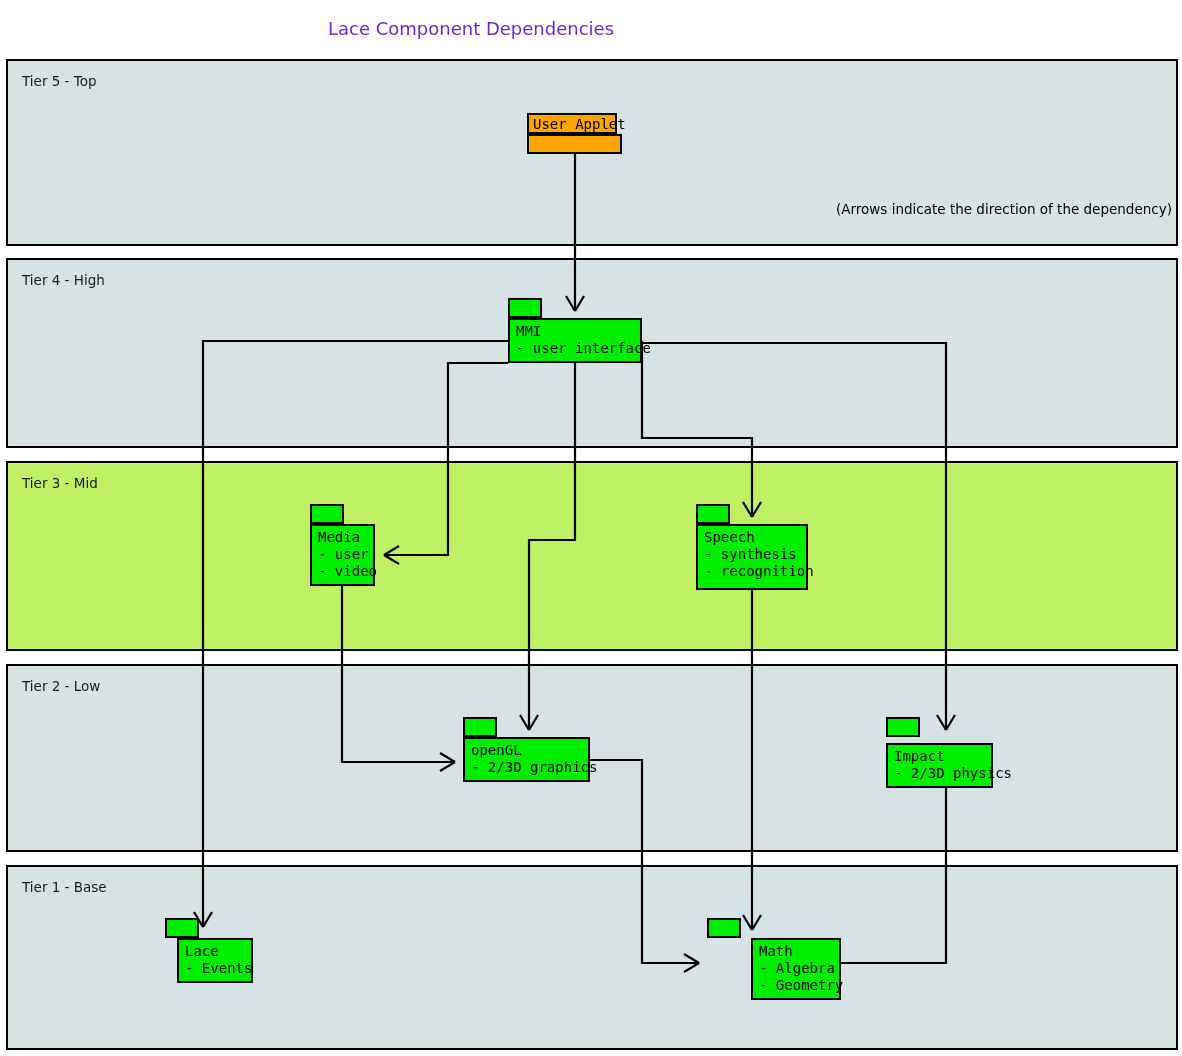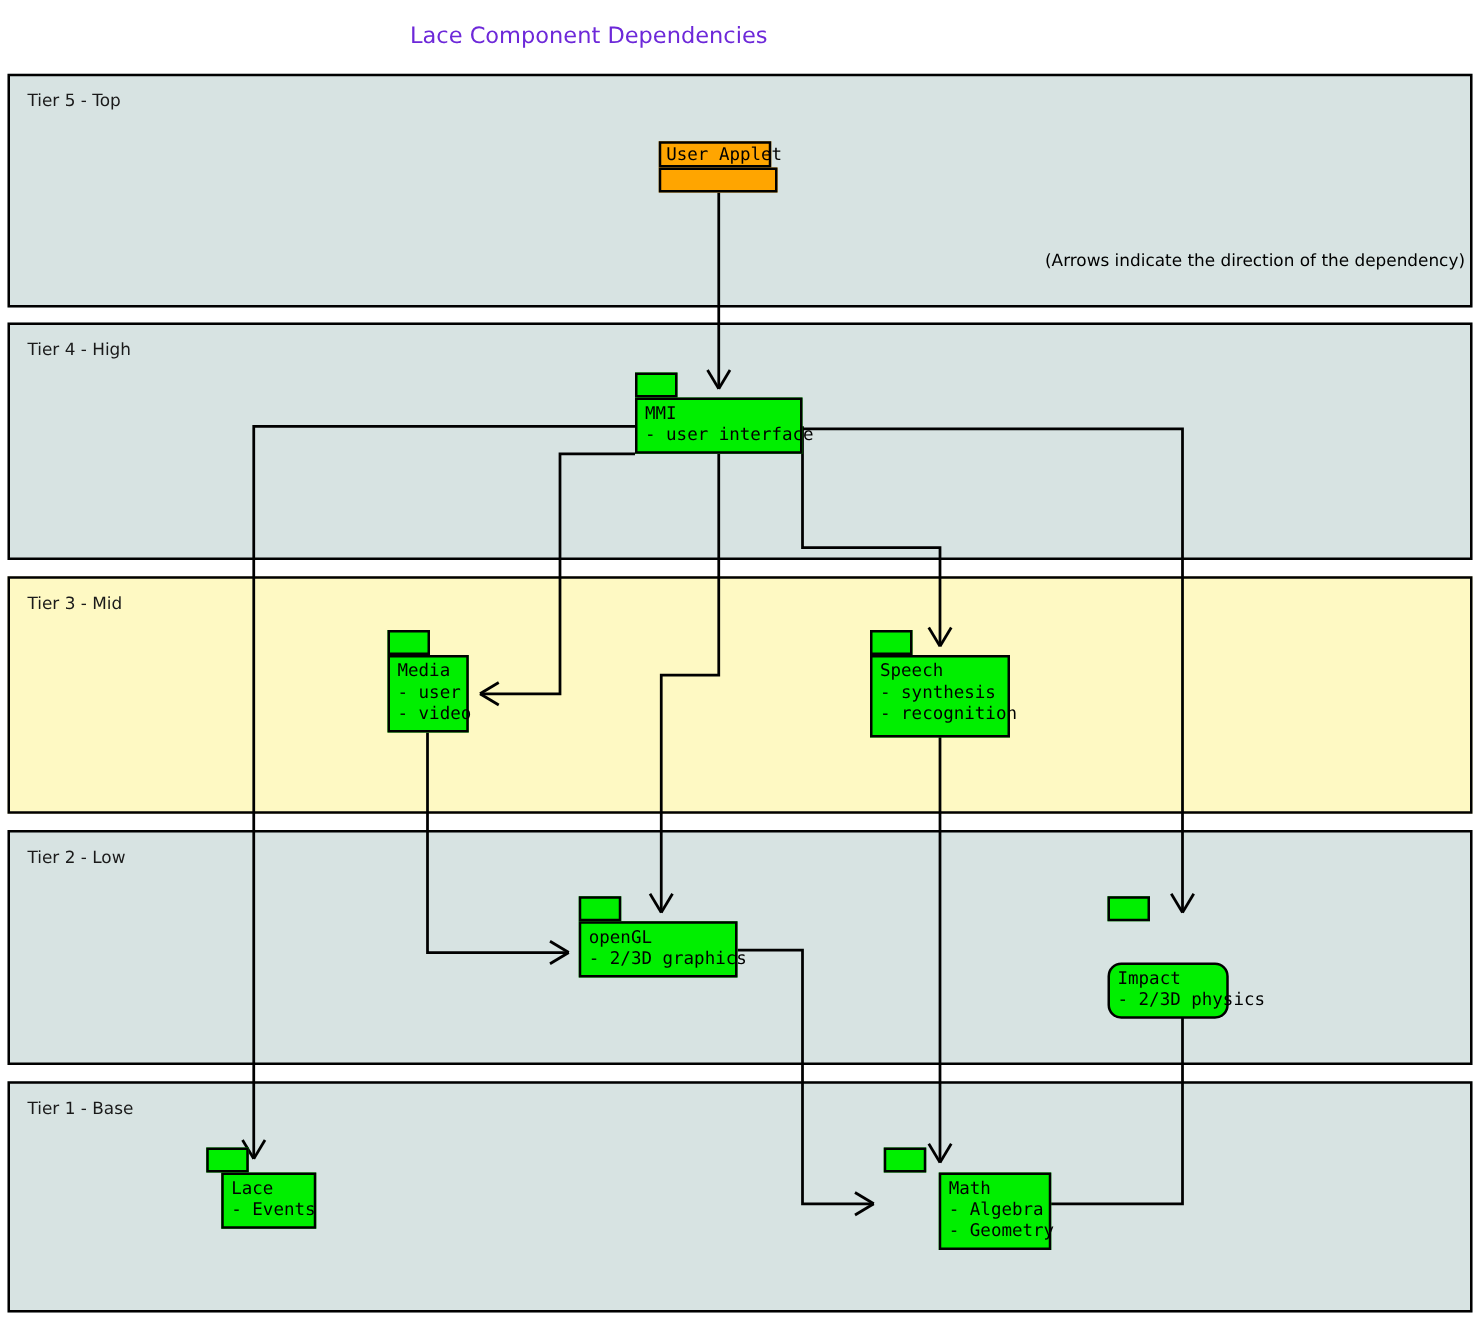--- a/index.html
+++ b/index.html
@@ -26,21 +26,21 @@
 
   <div class="title">Lace Component Dependencies</div>
 
   <div id="tiers-layer">
       <div class="tier" style="left: 6px; top: 59px; width: 1172px; height: 187px; background: rgb(215, 227, 226);">
         <div class="tier-label">Tier 5 - Top</div>
       </div>
       <div class="tier" style="left: 6px; top: 258px; width: 1172px; height: 190px; background: rgb(215, 227, 226);">
         <div class="tier-label">Tier 4 - High</div>
       </div>
-      <div class="tier" style="left: 6px; top: 461px; width: 1172px; height: 190px; background: #fef9c3;">
+      <div class="tier" style="left: 6px; top: 461px; width: 1172px; height: 190px; background: #bef264;">
         <div class="tier-label">Tier 3 - Mid</div>
       </div>
       <div class="tier" style="left: 6px; top: 664px; width: 1172px; height: 188px; background: rgb(215, 227, 226);">
         <div class="tier-label">Tier 2 - Low</div>
       </div>
       <div class="tier" style="left: 6px; top: 865px; width: 1172px; height: 185px; background: rgb(215, 227, 226);">
         <div class="tier-label">Tier 1 - Base</div>
       </div>
     </div>
 
@@ -129,21 +129,21 @@
       </div>
       <div class="pkg">
         <div class="tab" style="left: 463px; top: 717px; width: 34px; height: 20px;"></div>
         <div class="body" style="left: 463px; top: 737px; width: 127px; height: 45px;">
           <div class="ln">openGL</div>
           <div class="ln">- 2/3D graphics</div>
         </div>
       </div>
       <div class="pkg">
         <div class="tab" style="left: 886px; top: 717px; width: 34px; height: 20px;"></div>
-        <div class="body" style="left: 886px; top: 770px; width: 97px; height: 45px; border-radius: 11px;">
+        <div class="body" style="left: 886px; top: 743px; width: 107px; height: 45px;">
           <div class="ln">Impact</div>
           <div class="ln">- 2/3D physics</div>
         </div>
       </div>
       <div class="pkg">
         <div class="tab" style="left: 165px; top: 918px; width: 34px; height: 20px;"></div>
         <div class="body" style="left: 165px; top: 938px; width: 76px; height: 45px; margin-left: 12px;">
           <div class="ln">Lace</div>
           <div class="ln">- Events</div>
         </div>

